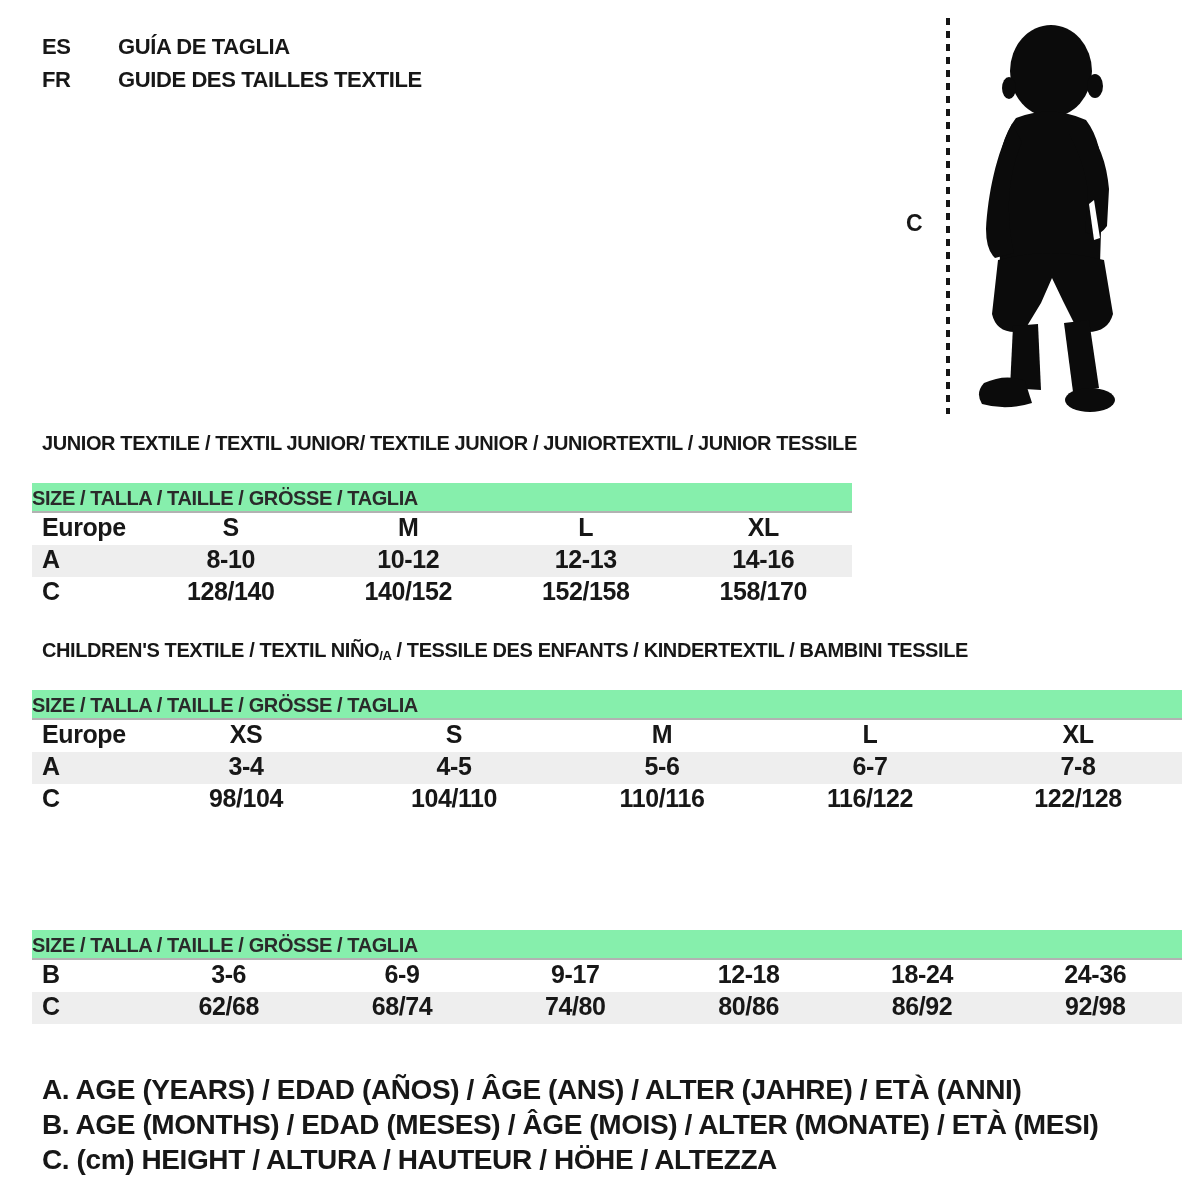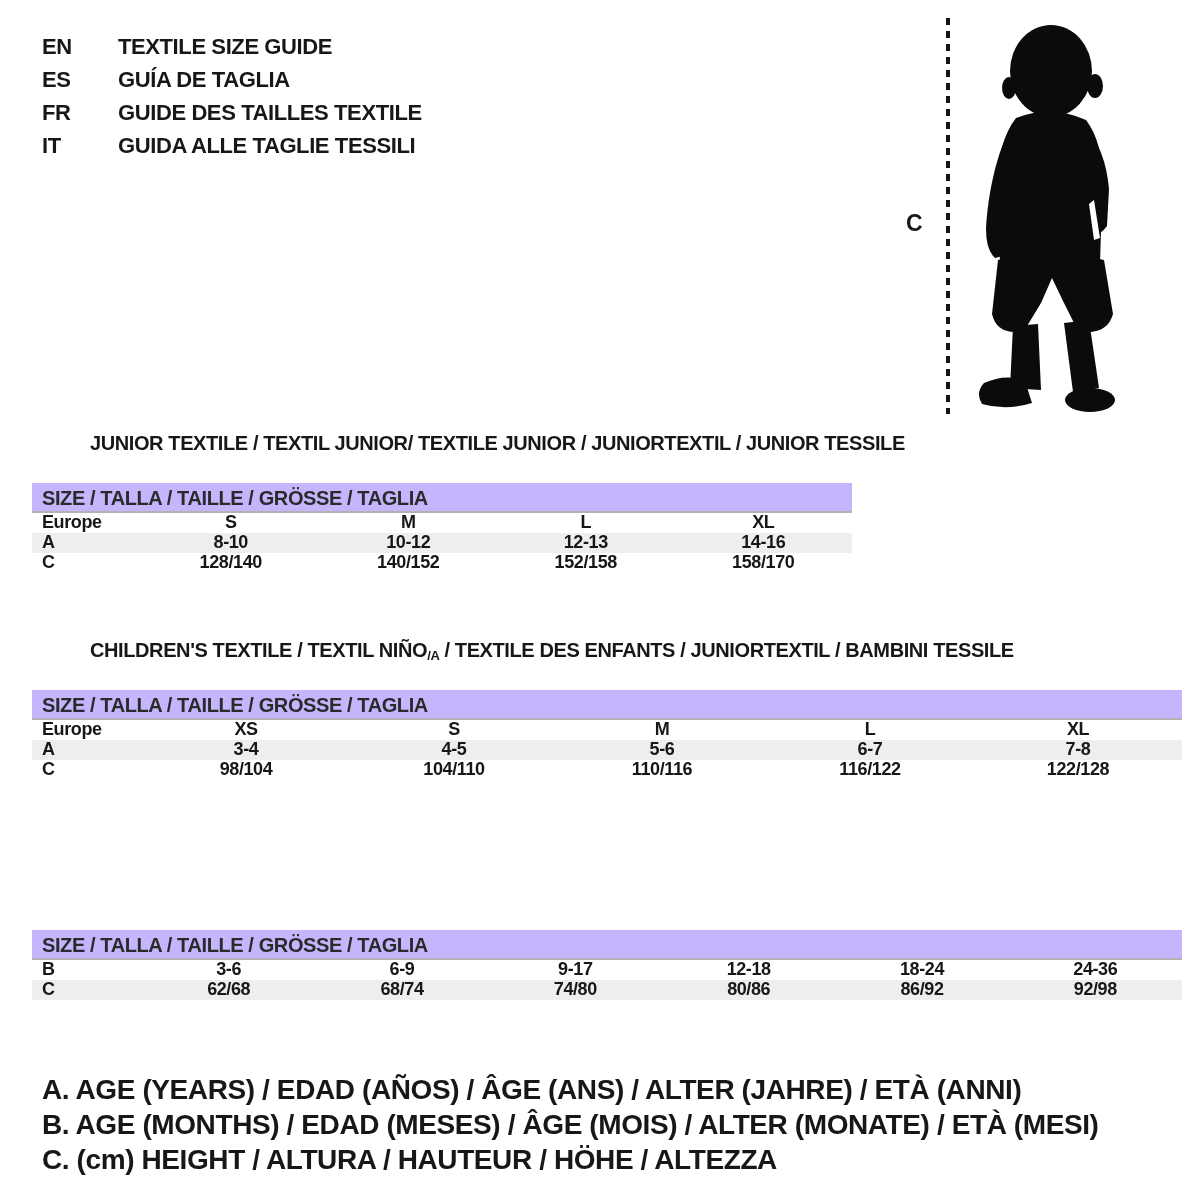--- a/index.html
+++ b/index.html
@@ -19,60 +19,52 @@
 
   
   .dashed-line{
     left:946px;top:18px;width:4px;height:396px;
     background:repeating-linear-gradient(to bottom,#151515 0 7px,transparent 7px 13px);
   }
   .figure-label{left:906px;top:210px;font-size:23px;}
   .silhouette{left:966px;top:14px;}
 
   
-  .section-heading{font-size:20px;white-space:nowrap;margin-left:48px;}
+  .section-heading{font-size:20px;white-space:nowrap;}
   .heading-sub{font-size:13px;position:relative;top:3px;}
 
   
   .tbl{left:32px;}
   .tbl-w-junior{width:820px;}
   .tbl-w-full{width:1150px;}
   .tbl-header{
-    height:30px;line-height:30px;background:#c4b5fd;
+    height:30px;line-height:30px;background:#86efac;
     border-bottom:2px solid #b2b2b2;box-sizing:border-box;
-    padding-left:10px;font-size:20px;color:#2a2a2a;
+    font-size:20px;color:#2a2a2a;
   }
-  .tbl-row{display:flex;height:20px;align-items:flex-end;font-size:18px;}
+  .tbl-row{display:flex;height:32px;align-items:flex-start;font-size:25px;}
   .tbl-row.shaded{background:#eeeeee;}
   .cell-label{width:110px;padding-left:10px;box-sizing:border-box;text-align:left;}
   .cell{flex:1;text-align:center;}
 
   
   .notes{left:42px;top:1072px;}
   .note-line{height:35px;line-height:35px;font-size:28px;white-space:nowrap;}
 </style>
 </head>
 <body>
 
 <div class="abs lang-block">
   <div class="lang-row">
-    <span class="lang-code">EN</span>
-    <span class="lang-title">TEXTILE SIZE GUIDE</span>
-  </div>
-  <div class="lang-row">
     <span class="lang-code">ES</span>
     <span class="lang-title">GUÍA DE TAGLIA</span>
   </div>
   <div class="lang-row">
     <span class="lang-code">FR</span>
     <span class="lang-title">GUIDE DES TAILLES TEXTILE</span>
-  </div>
-  <div class="lang-row">
-    <span class="lang-code">IT</span>
-    <span class="lang-title">GUIDA ALLE TAGLIE TESSILI</span>
   </div>
 </div>
 
 <span class="abs figure-label">C</span>
 <div class="abs dashed-line"></div>
 <svg class="abs silhouette" width="172" height="404" viewBox="0 0 172 404" aria-hidden="true">
   <g fill="#0b0b0b">
 
     <ellipse cx="85" cy="57" rx="41" ry="46"></ellipse>
     <ellipse cx="43" cy="74" rx="7" ry="11"></ellipse>
@@ -116,21 +108,21 @@
   </div>
   <div class="tbl-row">
     <span class="cell-label">C</span>
     <span class="cell">128/140</span>
     <span class="cell">140/152</span>
     <span class="cell">152/158</span>
     <span class="cell">158/170</span>
   </div>
 </div>
 
-<div class="abs section-heading" style="left:42px;top:639px;"><span>CHILDREN'S TEXTILE / TEXTIL NIÑO</span><span class="heading-sub">/A</span><span> / TEXTILE DES ENFANTS / JUNIORTEXTIL / BAMBINI TESSILE</span></div>
+<div class="abs section-heading" style="left:42px;top:639px;"><span>CHILDREN'S TEXTILE / TEXTIL NIÑO</span><span class="heading-sub">/A</span><span> / TESSILE DES ENFANTS / KINDERTEXTIL / BAMBINI TESSILE</span></div>
 
 <div class="abs tbl tbl-w-full" style="top:690px;">
   <div class="tbl-header">SIZE / TALLA / TAILLE / GRÖSSE / TAGLIA</div>
   <div class="tbl-row">
     <span class="cell-label">Europe</span>
     <span class="cell">XS</span>
     <span class="cell">S</span>
     <span class="cell">M</span>
     <span class="cell">L</span>
     <span class="cell">XL</span>

